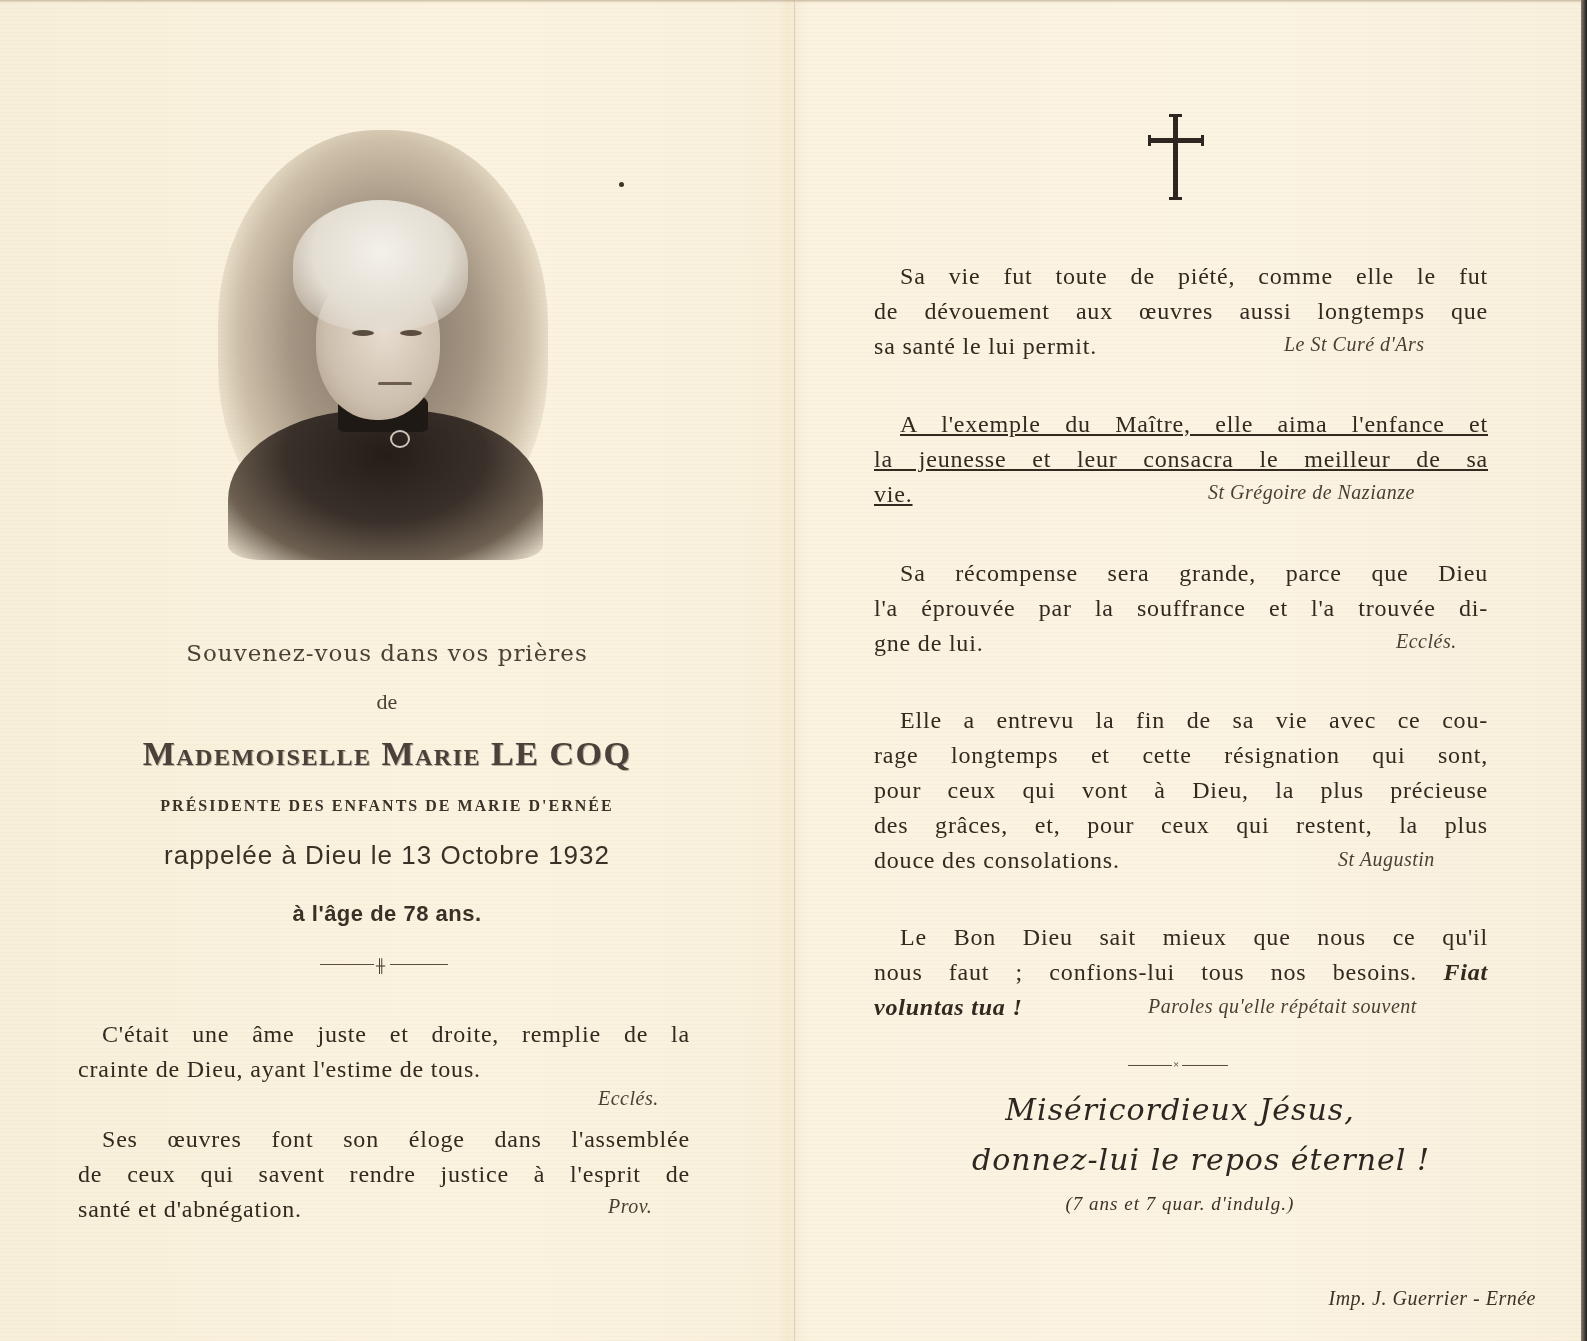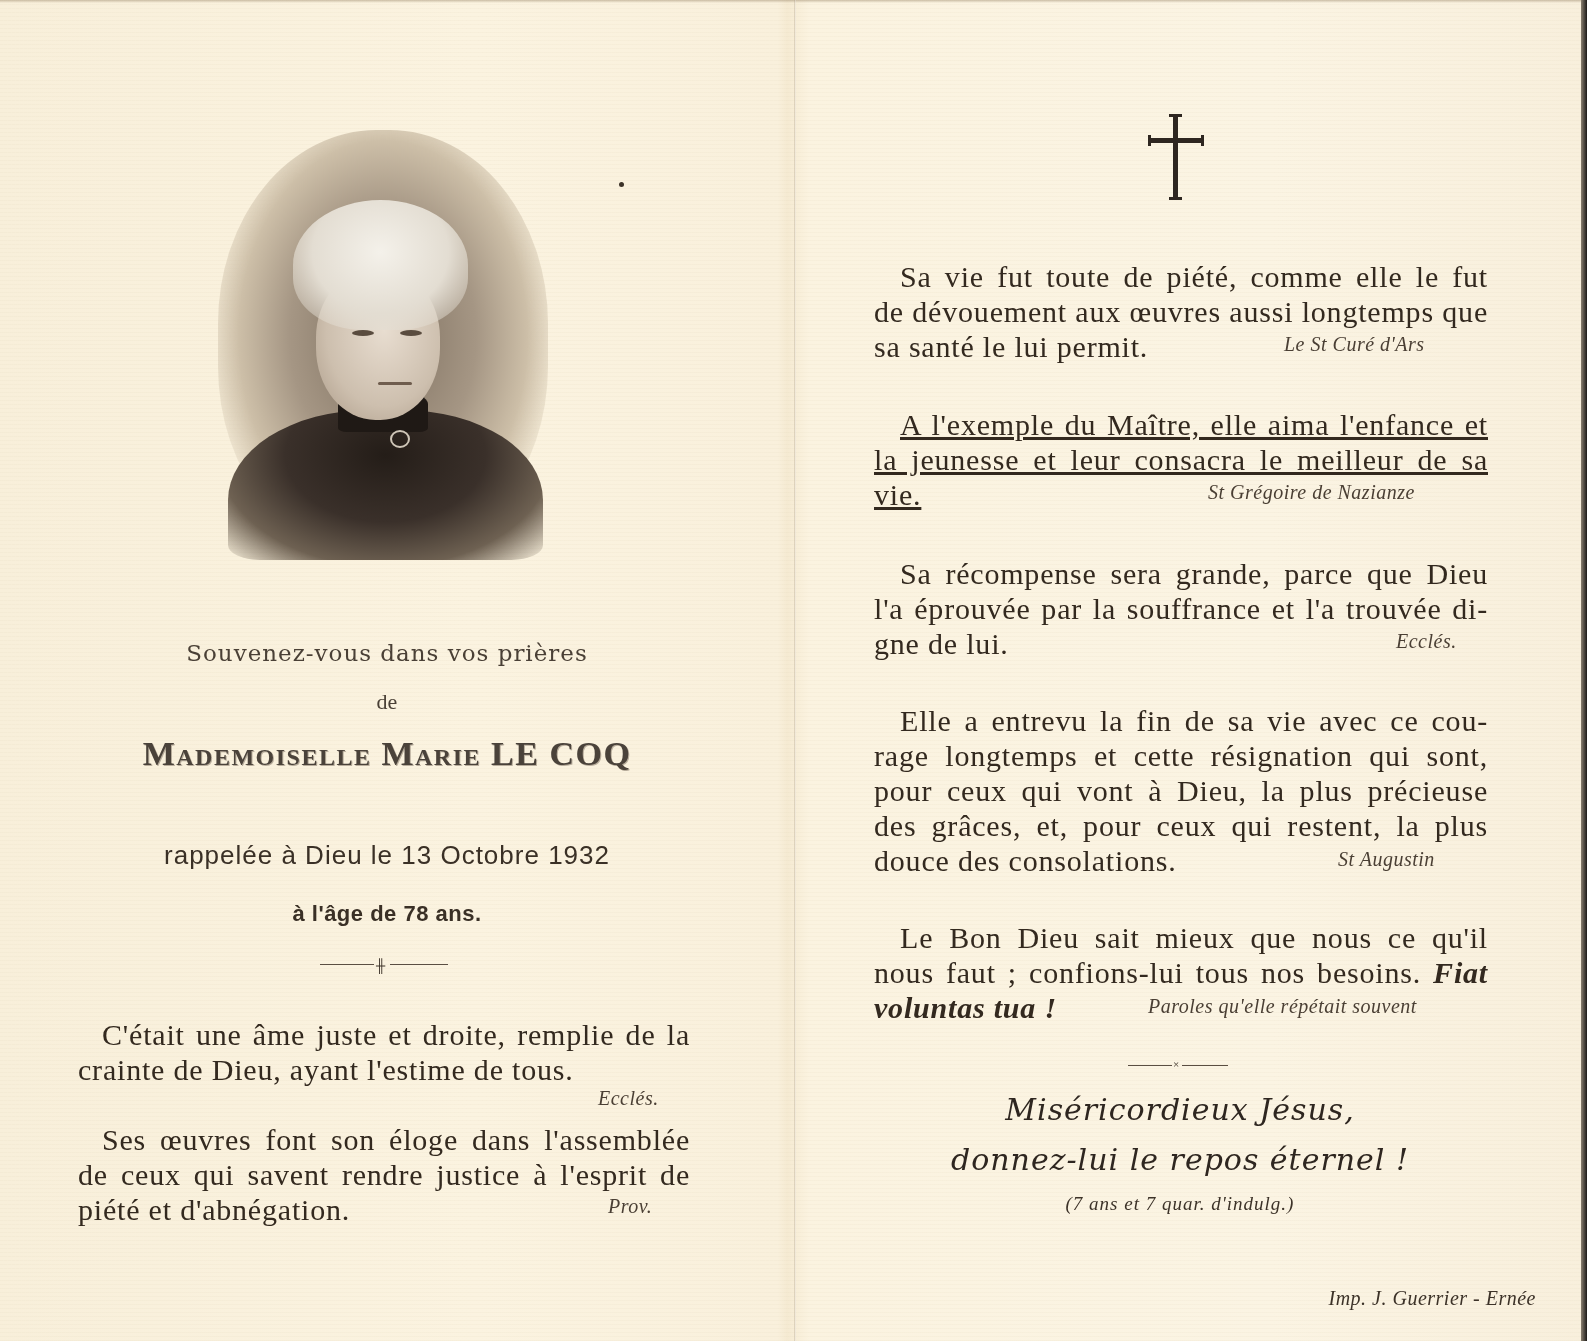--- a/index.html
+++ b/index.html
@@ -70,21 +70,21 @@
   }
   .title { top:797px; font-size:16px; font-weight:bold; letter-spacing:2px; color:#3c3228; }
   .date { top:840px; font-size:26px; font-family:"Liberation Sans", sans-serif; letter-spacing:1px; color:#3a3026; }
   .age { top:893px; font-size:22px; font-weight:bold; font-family:"Liberation Sans", sans-serif; letter-spacing:0.5px;margin-top:8px; }
 
   .divider { position:absolute; height:14px; }
   .divider .line { position:absolute; top:6px; height:1px; background:#5a4e42; }
   .divider .ornament { position:absolute; top:0; font-size:13px; color:#3c3228; }
 
   .para {
-    position:absolute; font-size:30px; line-height:35px; text-align:justify;
+    position:absolute; font-size:24px; line-height:35px; text-align:justify;
     letter-spacing:0.8px; color:#33291f;
   }
   .para .line { display:block; text-align:justify; text-align-last:justify; white-space:nowrap; }
   .para .line.last { text-align-last:left; }
   .attrib { position:absolute; font-style:italic; font-size:20px; color:#4a3f34; letter-spacing:0.5px; }
   .it { font-style:italic; font-weight:bold; }
 
   .cross { position:absolute; left:1148px; top:114px; width:56px; height:86px; }
   .cross .v { position:absolute; left:25px; top:0; width:5px; height:86px; background:#2e2620; }
   .cross .h { position:absolute; left:0; top:24px; width:56px; height:5px; background:#2e2620; }
@@ -114,39 +114,40 @@
       <div class="eye l"></div>
       <div class="eye r"></div>
       <div class="mouth"></div>
       <div class="brooch"></div>
     </div>
     <div class="dot"></div>
 
     <div class="centered souvenez">Souvenez-vous dans vos prières</div>
     <div class="centered de">de</div>
     <div class="centered name">Mademoiselle Marie LE COQ</div>
+    <div class="centered title">PRÉSIDENTE DES ENFANTS DE MARIE D'ERNÉE</div>
     <div class="centered date">rappelée à Dieu le 13 Octobre 1932</div>
     <div class="centered age">à l'âge de 78 ans.</div>
 
     <div class="divider" style="left:320px; top:958px; width:128px;">
       <div class="line" style="left:0; width:54px;"></div>
       <div class="ornament" style="left:56px;">╫</div>
       <div class="line" style="left:70px; width:58px;"></div>
     </div>
 
     <div class="para" style="left:78px; top:1017px; width:612px;">
       <span class="line" style="padding-left:24px;">C'était une âme juste et droite, remplie de la</span>
       <span class="line last">crainte de Dieu, ayant l'estime de tous.</span>
     </div>
     <div class="attrib" style="left:598px; top:1087px;">Ecclés.</div>
 
     <div class="para" style="left:78px; top:1122px; width:612px;">
       <span class="line" style="padding-left:24px;">Ses œuvres font son éloge dans l'assemblée</span>
       <span class="line">de ceux qui savent rendre justice à l'esprit de</span>
-      <span class="line last">piété et d'abnégation.</span>
+      <span class="line last">santé et d'abnégation.</span>
     </div>
     <div class="attrib" style="left:608px; top:1195px;">Prov.</div>
   </div>
 
   <div class="cross">
     <div class="v"></div>
     <div class="h"></div>
     <div class="cap" style="left:21px; top:0; width:13px; height:3px;"></div>
     <div class="cap" style="left:21px; top:83px; width:13px; height:3px;"></div>
     <div class="cap" style="left:0; top:21px; width:3px; height:11px;"></div>
@@ -190,16 +191,16 @@
   </div>
   <div class="attrib" style="left:1148px; top:995px;">Paroles qu'elle répétait souvent</div>
 
   <div class="divider" style="left:1128px; top:1059px; width:100px;">
     <div class="line" style="left:0; width:44px;"></div>
     <div class="ornament" style="left:45px; top:-1px; font-size:11px;">×</div>
     <div class="line" style="left:54px; width:46px;"></div>
   </div>
 
   <div class="script" style="top:1092px;">Miséricordieux Jésus,</div>
-  <div class="script" style="top:1142px;">donnez-lui le repos éternel !</div>
+  <div class="script" style="top:1142px;text-align:right;">donnez-lui le repos éternel !</div>
   <div class="indulg">(7 ans et 7 quar. d'indulg.)</div>
   <div class="imprint">Imp. J. Guerrier - Ernée</div>
 </div>
 
 </body></html>

